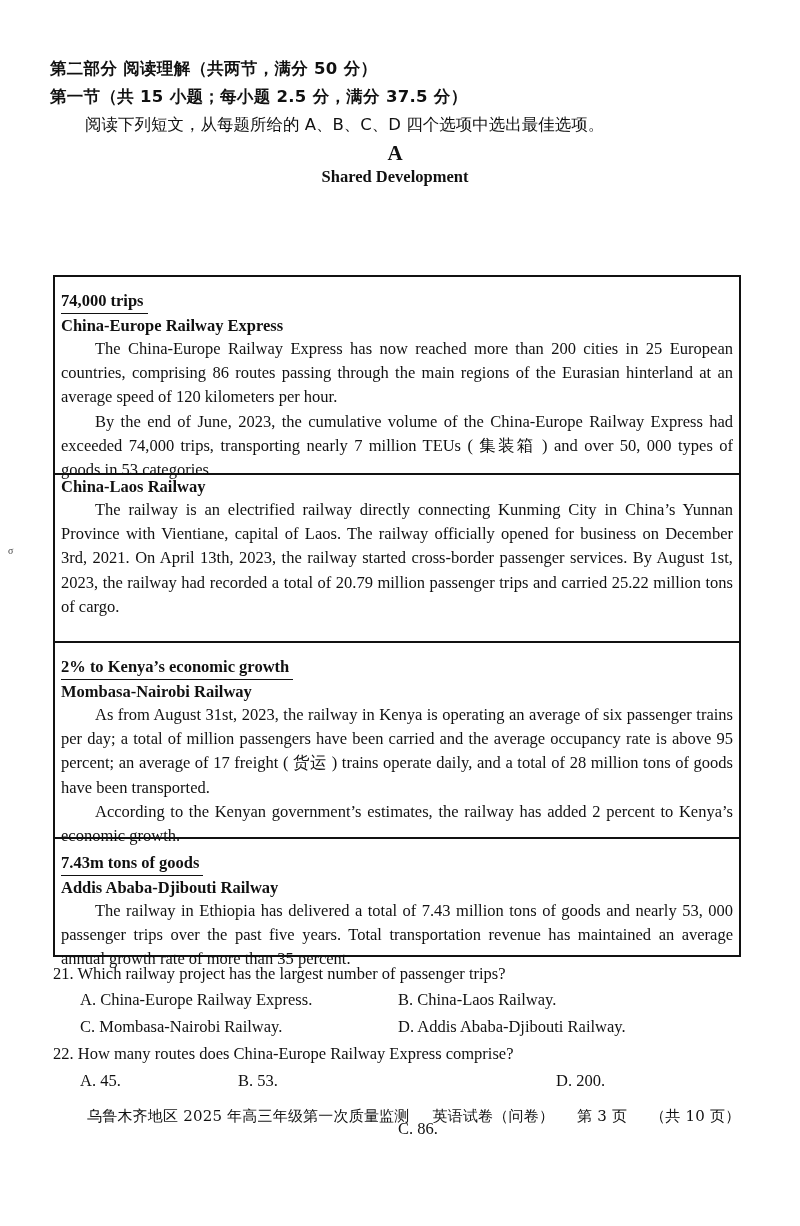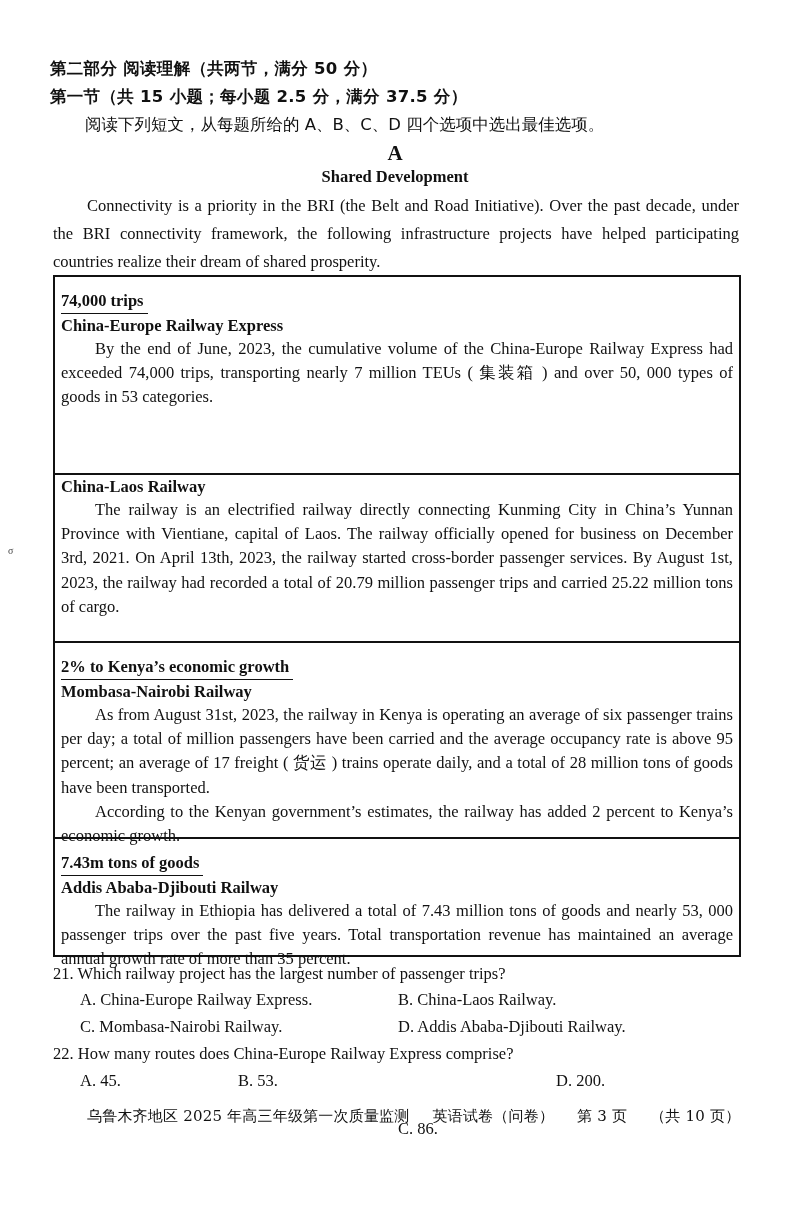--- a/index.html
+++ b/index.html
@@ -138,29 +138,29 @@
 
 <div class="page">
 
   <div class="cn-heading" style="top:58px;">第二部分 阅读理解（共两节，满分 50 分）</div>
   <div class="cn-heading" style="top:86px;">第一节（共 15 小题；每小题 2.5 分，满分 37.5 分）</div>
   <div class="cn-instruction">阅读下列短文，从每题所给的 A、B、C、D 四个选项中选出最佳选项。</div>
 
   <div class="passage-letter">A</div>
   <div class="passage-title">Shared Development</div>
 
-  <p class="intro">Connectivity is a priority in the BRI (the Belt and Road Initiative). Over the past decade, under the BRI connectivity framework, the following infrastructure projects have helped participating countries realize their dream of shared prosperity.</p>
 
   <div class="margin-mark">σ</div>
 
   <div class="box">
 
     <div class="section" style="top:0; height:196px;">
       <span class="sec-tag">74,000 trips</span>
       <span class="sec-name">China-Europe Railway Express</span>
+      <p class="sec-para">The China-Europe Railway Express has now reached more than 200 cities in 25 European countries, comprising 86 routes passing through the main regions of the Eurasian hinterland at an average speed of 120 kilometers per hour.</p>
       <p class="sec-para">By the end of June, 2023, the cumulative volume of the China-Europe Railway Express had exceeded 74,000 trips, transporting nearly 7 million TEUs ( 集装箱 ) and over 50, 000 types of goods in 53 categories.</p>
     </div>
 
     <div class="section" style="top:196px; height:168px;">
       <span class="sec-name">China-Laos Railway</span>
       <p class="sec-para">The railway is an electrified railway directly connecting Kunming City in China’s Yunnan Province with Vientiane, capital of Laos. The railway officially opened for business on December 3rd, 2021. On April 13th, 2023, the railway started cross-border passenger services. By August 1st, 2023, the railway had recorded a total of 20.79 million passenger trips and carried 25.22 million tons of cargo.</p>
     </div>
 
     <div class="section" style="top:364px; height:196px;">
       <span class="sec-tag">2% to Kenya’s economic growth</span>

